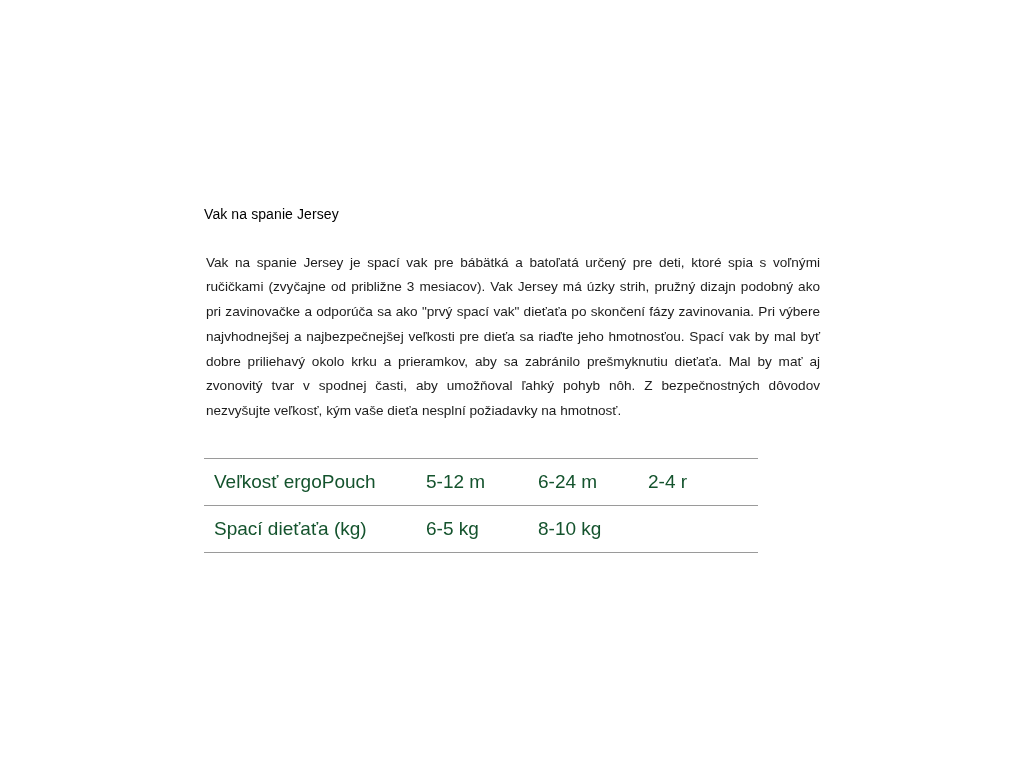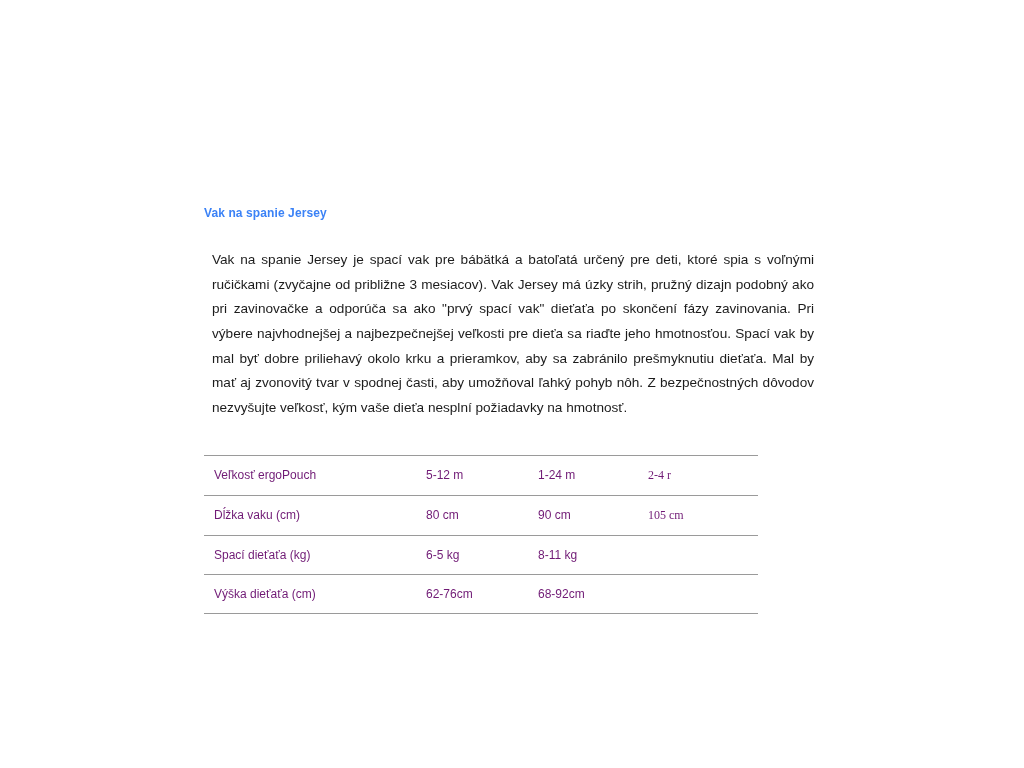--- a/index.html
+++ b/index.html
@@ -20,91 +20,79 @@
     height: 768px;
     box-sizing: border-box;
   }
   .content {
     position: absolute;
     left: 204px;
     top: 205px;
     width: 618px;
   }
   .doc-title {
-    font-size: 12px;
-    font-weight: bold;
-    color: #3b82f6;
+    font-size: 14px;
+    font-weight: normal;
+    color: #000000;
     letter-spacing: 0.1px;
     margin: 0 0 26px 0;
     line-height: 1.4;
   }
   .doc-paragraph {
     font-size: 13.6px;
     line-height: 1.82;
     color: #1c1c1c;
-    margin: 8px;
+    margin: 2px;
     text-align: justify;
     text-justify: inter-word;
   }
   .spec-table {
     margin-top: 34px;
     width: 554px;
     border-collapse: collapse;
-    font-size: 12px;
-    color: #701a75;
+    font-size: 19px;
+    color: #14532d;
   }
   .spec-table tr {
     border-top: 1px solid #9a9a9a;
   }
   .spec-table tr:last-child {
     border-bottom: 1px solid #9a9a9a;
   }
   .spec-table td {
     padding: 12px 0 12px 0;
     vertical-align: middle;
     font-weight: normal;
   }
   .spec-table td.c0 { width: 212px; padding-left: 10px; }
   .spec-table td.c1 { width: 112px; }
   .spec-table td.c2 { width: 110px; }
-  .spec-table td.c3 { width: 110px; font-family: Liberation Serif, serif; }
+  .spec-table td.c3 { width: 110px; }
 </style>
 </head>
 <body>
 
 <div class="page">
   <div class="content">
 
     <h1 class="doc-title">Vak na spanie Jersey</h1>
 
     <p class="doc-paragraph">Vak na spanie Jersey je spací vak pre bábätká a batoľatá určený pre deti, ktoré spia s voľnými ručičkami (zvyčajne od približne 3 mesiacov). Vak Jersey má úzky strih, pružný dizajn podobný ako pri zavinovačke a odporúča sa ako "prvý spací vak" dieťaťa po skončení fázy zavinovania. Pri výbere najvhodnejšej a najbezpečnejšej veľkosti pre dieťa sa riaďte jeho hmotnosťou. Spací vak by mal byť dobre priliehavý okolo krku a prieramkov, aby sa zabránilo prešmyknutiu dieťaťa. Mal by mať aj zvonovitý tvar v spodnej časti, aby umožňoval ľahký pohyb nôh. Z bezpečnostných dôvodov nezvyšujte veľkosť, kým vaše dieťa nesplní požiadavky na hmotnosť.</p>
 
     <table class="spec-table">
       <tbody>
         <tr>
           <td class="c0">Veľkosť ergoPouch</td>
           <td class="c1">5-12 m</td>
-          <td class="c2">1-24 m</td>
+          <td class="c2">6-24 m</td>
           <td class="c3">2-4 r</td>
-        </tr>
-        <tr>
-          <td class="c0">Dĺžka vaku (cm)</td>
-          <td class="c1">80 cm</td>
-          <td class="c2">90 cm</td>
-          <td class="c3">105 cm</td>
         </tr>
         <tr>
           <td class="c0">Spací dieťaťa (kg)</td>
           <td class="c1">6-5 kg</td>
-          <td class="c2">8-11 kg</td>
-          <td class="c3"></td>
-        </tr>
-        <tr>
-          <td class="c0">Výška dieťaťa (cm)</td>
-          <td class="c1">62-76cm</td>
-          <td class="c2">68-92cm</td>
+          <td class="c2">8-10 kg</td>
           <td class="c3"></td>
         </tr>
       </tbody>
     </table>
 
   </div>
 </div>
 
 </body></html>

